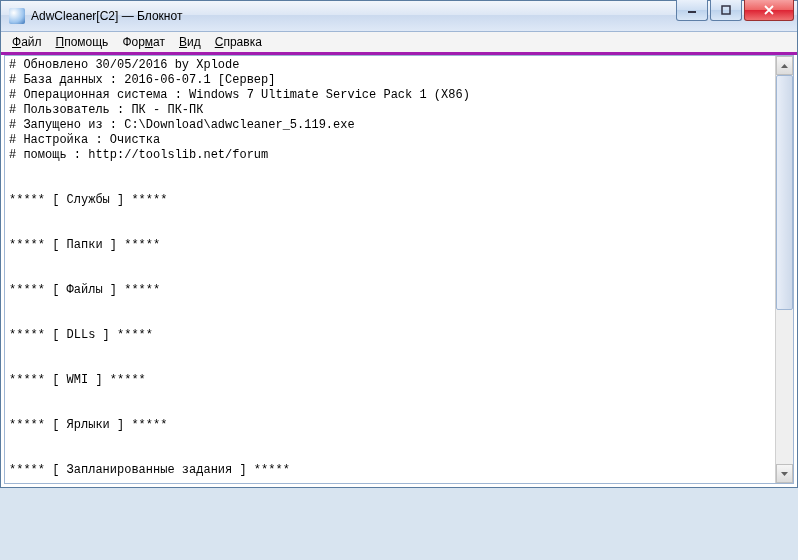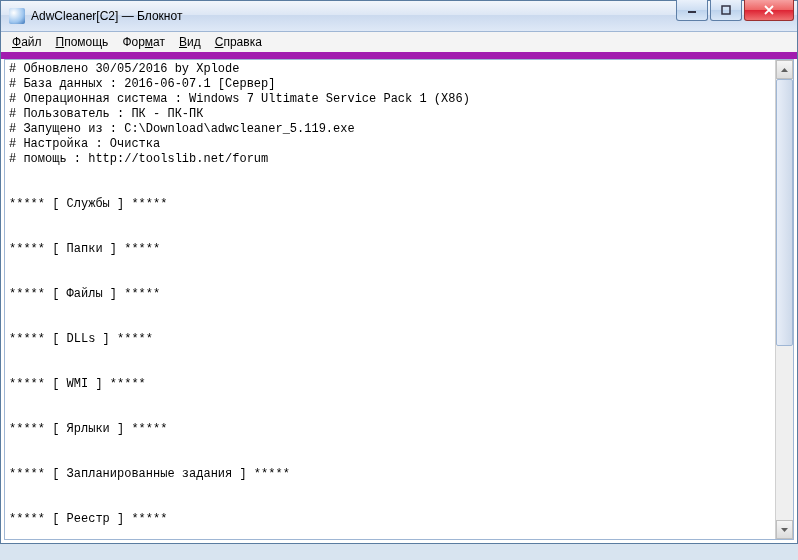--- a/index.html
+++ b/index.html
@@ -1,24 +1,24 @@
 <!DOCTYPE html>
 <html><head>
 <meta charset="utf-8">
 <style>
   html,body{margin:0;padding:0;font-family:"Segoe UI",Tahoma,sans-serif;font-size:12px;background:#d8e4f0;}
-  .window{width:798px;height:544px;border:1px solid #5a7ca0;background:#fff;box-sizing:border-box;display:flex;flex-direction:column;box-shadow:0 0 8px rgba(0,0,0,.2);}
+  .window{width:798px;height:488px;border:1px solid #5a7ca0;background:#fff;box-sizing:border-box;display:flex;flex-direction:column;box-shadow:0 0 8px rgba(0,0,0,.2);}
   .titlebar{height:30px;background:linear-gradient(to bottom,#f2f6fb 0%,#dde7f5 45%,#cad9ee 46%,#dfe9f7 100%);display:flex;align-items:center;border-bottom:1px solid #9fb6d4;position:relative;}
   .titlebar .icon{width:16px;height:16px;margin:0 6px 0 8px;background:radial-gradient(circle at 30% 30%,#fff,#9ec6ef 60%,#3a74b8);border-radius:2px;}
   .titlebar .title{flex:1;font-size:12px;color:#000;}
   .winbtns{display:flex;align-items:flex-start;height:100%;}
   .winbtn{width:30px;height:20px;margin-top:-1px;border:1px solid #5e7fa7;border-top:none;background:linear-gradient(to bottom,#eaf1fb,#cfdff3 49%,#bcd2ec 50%,#d9e7f7);display:flex;align-items:center;justify-content:center;font-family:Arial;font-size:10px;color:#334;border-radius:0 0 3px 3px;margin-right:2px;cursor:default;}
   .winbtn.close{width:48px;background:linear-gradient(to bottom,#f6a0a0,#e66 49%,#d23 50%,#f07070);color:#fff;border-color:#9b3030;margin-right:3px;}
   .winbtn svg{width:12px;height:10px;}
-  .menubar{height:20px;background:#f4f4f4;border-bottom:7px solid #a21caf;display:flex;align-items:center;padding:0 4px;font-size:12px;}
+  .menubar{height:20px;background:#f4f4f4;border-bottom:3px solid #a21caf;display:flex;align-items:center;padding:0 4px;font-size:12px;}
   .menuitem{padding:2px 7px;cursor:default;}
   .menuitem u{text-decoration:underline;}
   .client{flex:1;display:flex;border:1px solid #9fb6d4;margin:0 3px 3px 3px;background:#fff;overflow:hidden;}
   .textarea{flex:1;padding:2px 4px;font-family:"Lucida Console","Courier New",monospace;font-size:12px;line-height:15px;white-space:pre;overflow:hidden;color:#000;}
   .scrollbar{width:17px;background:#e9e9e9;border-left:1px solid #d0d0d0;display:flex;flex-direction:column;}
   .sbtn{height:17px;background:linear-gradient(#f6f6f6,#dcdcdc);border:1px solid #bfbfbf;margin:0;display:flex;align-items:center;justify-content:center;font-size:8px;color:#555;}
   .strack{flex:1;background:#efefef;position:relative;}
   .sthumb{position:absolute;left:0;right:0;top:0;height:60%;background:linear-gradient(to right,#e8eef8,#cdd9ea);border:1px solid #9fb6d4;border-radius:2px;}
 </style>
 </head>

